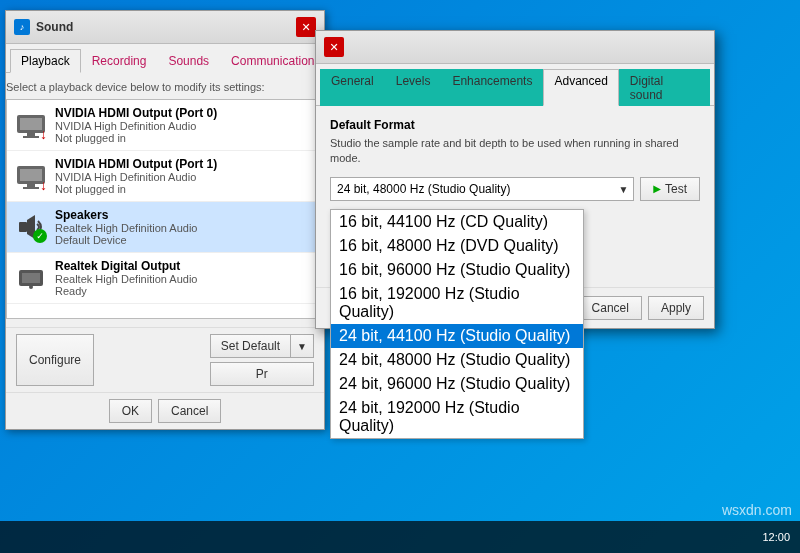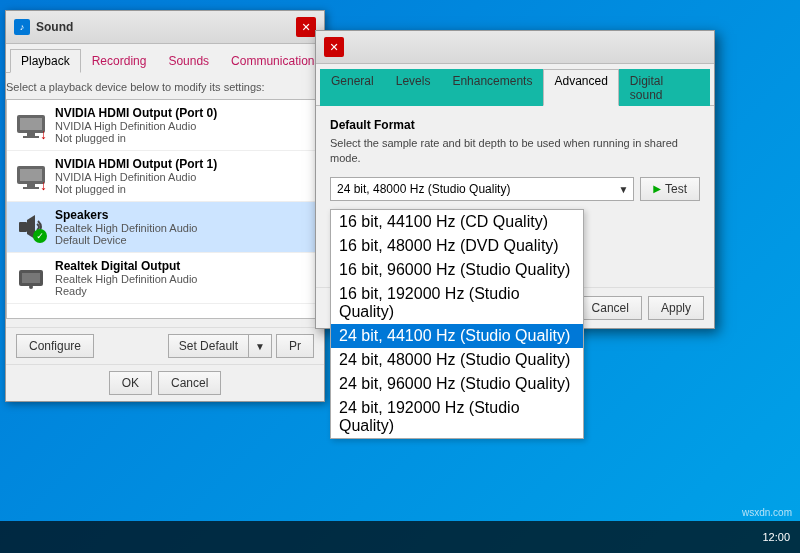--- a/index.html
+++ b/index.html
@@ -192,20 +192,21 @@
     }
 
     .footer-left {
       display: flex;
       gap: 4px;
     }
 
     .footer-right {
       display: flex;
       gap: 4px;
+      flex-direction: column;
     }
 
     .btn {
       padding: 4px 12px;
       font-size: 12px;
       border: 1px solid #aaa;
       background: linear-gradient(to bottom, #f8f8f8, #e8e8e8);
       cursor: pointer;
       color: #333;
     }
@@ -393,21 +394,21 @@
       gap: 8px;
       color: white;
       font-size: 11px;
     }
 
     .watermark {
       position: absolute;
       bottom: 35px;
       right: 8px;
       color: rgba(255,255,255,0.7);
-      font-size: 10px;
+      font-size: 14px;
     }
   </style>
 </head>
 <body>
 
 <div class="desktop">
 
   <div class="sound-dialog">
     <div class="dialog-titlebar">
       <div class="dialog-titlebar-left">
@@ -524,21 +525,21 @@
     <div class="speakers-tabs">
       <div class="speakers-tab">General</div>
       <div class="speakers-tab">Levels</div>
       <div class="speakers-tab">Enhancements</div>
       <div class="speakers-tab active">Advanced</div>
       <div class="speakers-tab">Digital sound</div>
     </div>
 
     <div class="speakers-content">
       <div class="section-title">Default Format</div>
-      <div class="section-desc">Select the sample rate and bit depth to be used when running in shared mode.</div>
+      <div class="section-desc">Studio the sample rate and bit depth to be used when running in shared mode.</div>
 
       <div class="format-row">
         <div class="select-wrapper">
           <div style="border:1px solid #aaa;background:white;padding:4px 24px 4px 6px;font-size:12px;cursor:pointer;position:relative;">24 bit, 48000 Hz (Studio Quality)</div>
           <span class="select-arrow">▼</span>
 
           <div class="dropdown-open">
             <div class="dropdown-item">16 bit, 44100 Hz (CD Quality)</div>
             <div class="dropdown-item">16 bit, 48000 Hz (DVD Quality)</div>
             <div class="dropdown-item">16 bit, 96000 Hz (Studio Quality)</div>

